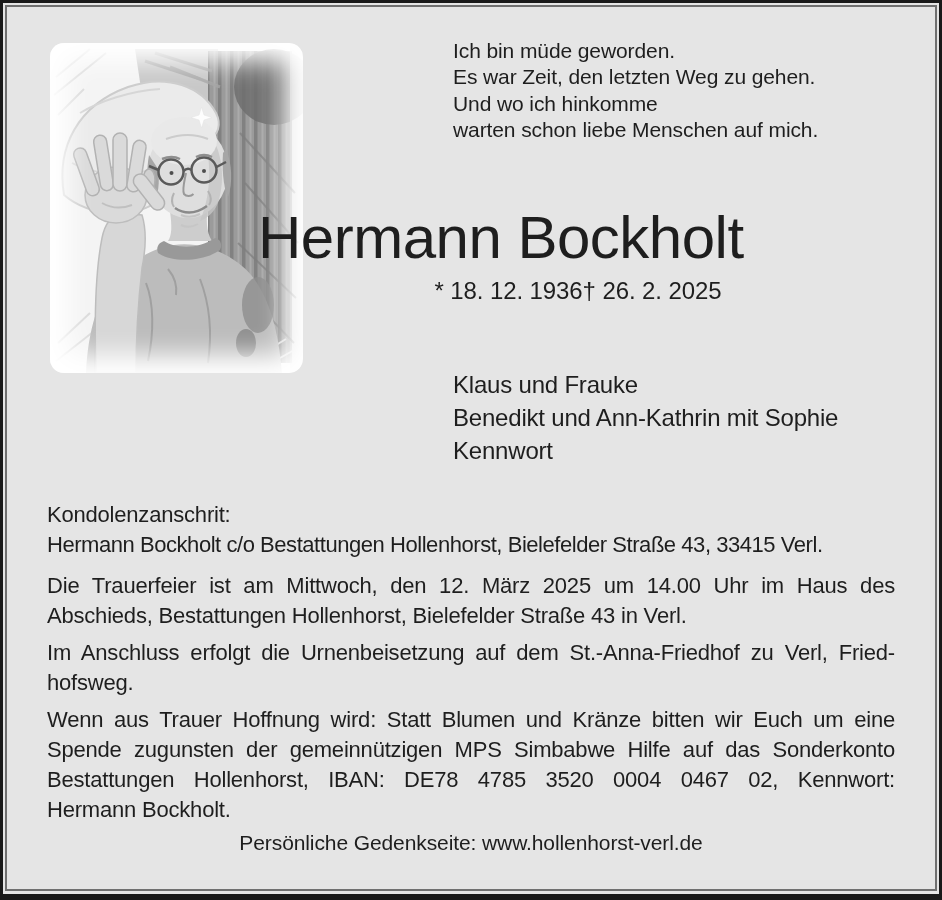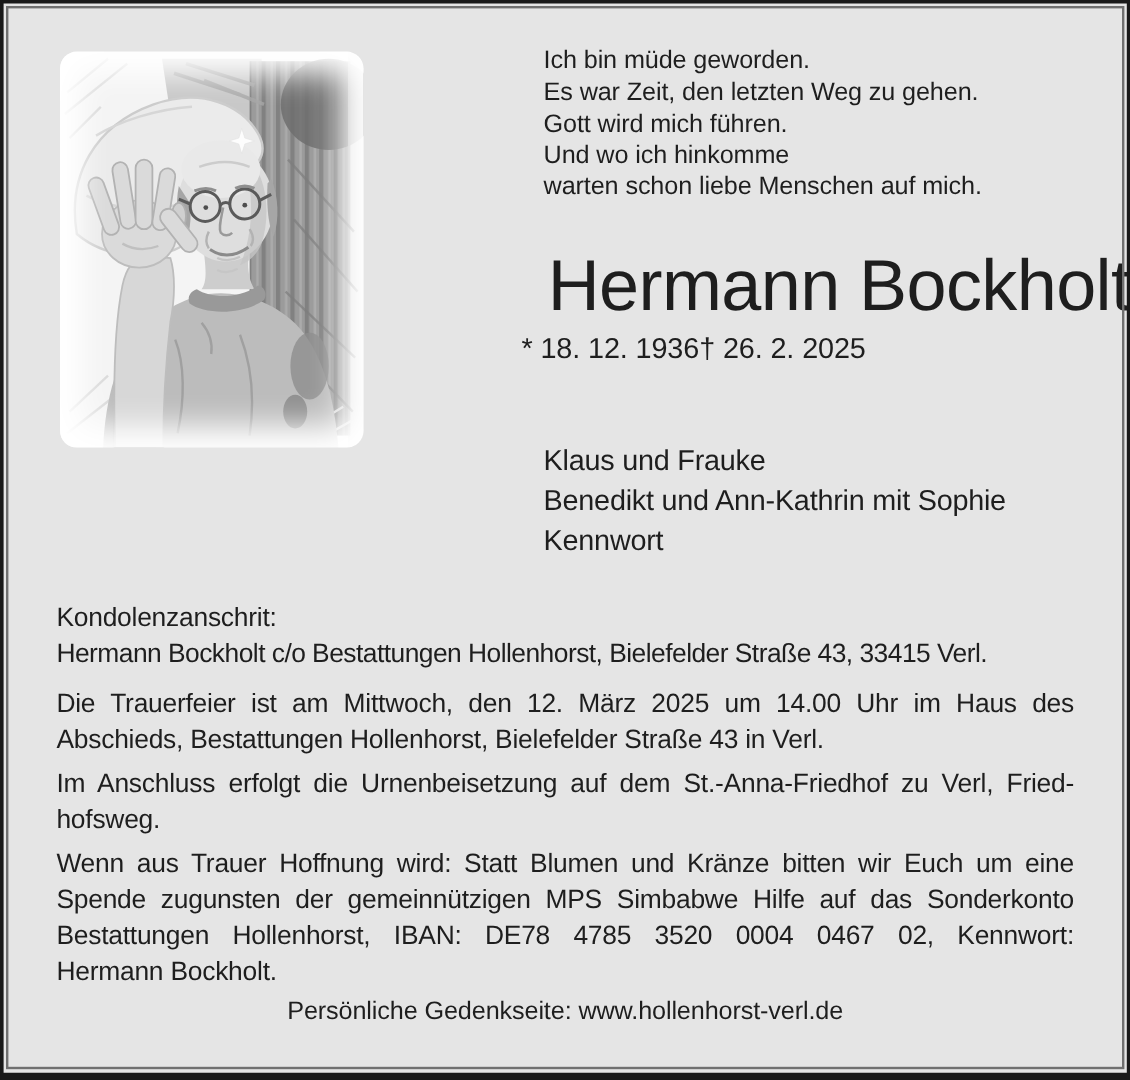--- a/index.html
+++ b/index.html
@@ -16,21 +16,21 @@
   
   .photo{position:absolute;left:50px;top:43px;width:253px;height:330px;overflow:hidden;border-radius:14px;}
   .photo svg{display:block;width:100%;height:100%;}
   .photo-fade{position:absolute;inset:-2px;border-radius:16px;box-shadow:inset 0 0 26px 20px #ffffff;pointer-events:none;}
 
   
   .poem{position:absolute;left:453px;top:38px;font-size:21px;line-height:26.3px;letter-spacing:-0.1px;}
 
   
   .name{position:absolute;left:258px;top:207px;width:684px;margin:0;
-        font-size:60px;font-weight:normal;letter-spacing:-0.5px;text-align:right;line-height:62px;}
+        font-size:60px;font-weight:normal;letter-spacing:-0.5px;text-align:left;line-height:62px;}
   .dates{position:absolute;left:296px;top:277px;width:564px;display:flex;justify-content:center;
          font-size:24px;letter-spacing:-0.1px;}
 
   
   .mourners{position:absolute;left:453px;top:368px;font-size:24px;line-height:33px;letter-spacing:-0.2px;}
 
   
   .details{position:absolute;left:47px;top:500px;width:848px;font-size:22px;line-height:30px;letter-spacing:-0.2px;}
   .details .para{margin:0 0 0 0;}
   .details .mb{margin-bottom:11px;}
@@ -150,21 +150,20 @@
         </g>
         <path d="M52 160 Q66 168 82 162" stroke="#c0c0c0" stroke-width="2" fill="none"></path>
       </g>
     </svg>
     <div class="photo-fade"></div>
   </div>
 
   <div class="poem">
     <div>Ich bin müde geworden.</div>
     <div>Es war Zeit, den letzten Weg zu gehen.</div>
-    <div>Gott wird mich führen.</div>
     <div>Und wo ich hinkomme</div>
     <div>warten schon liebe Menschen auf mich.</div>
   </div>
 
   <h1 class="name">Hermann Bockholt</h1>
 
   <div class="dates">
     <span>* 18. 12. 1936</span>
     <span>† 26. 2. 2025</span>
   </div>

